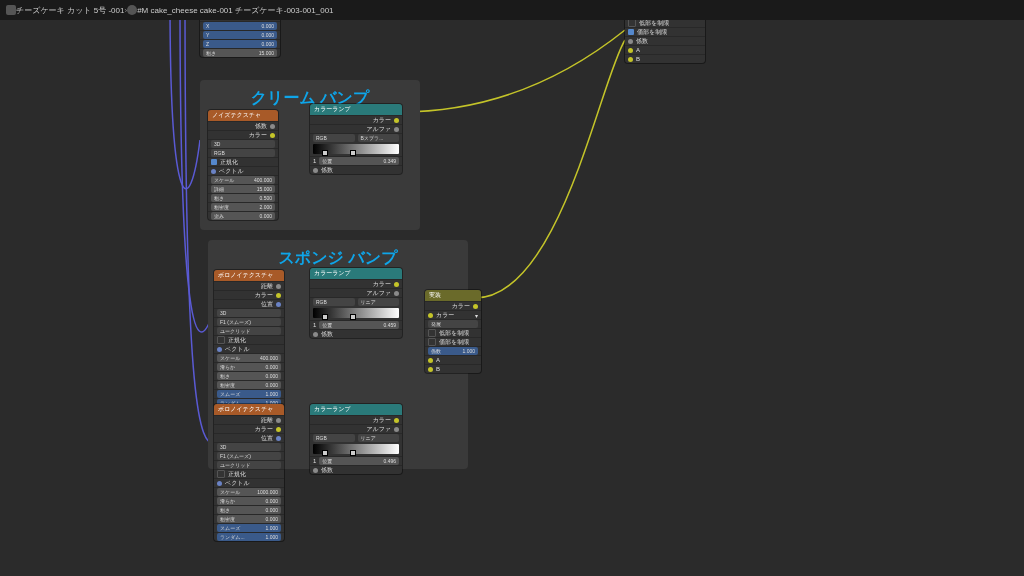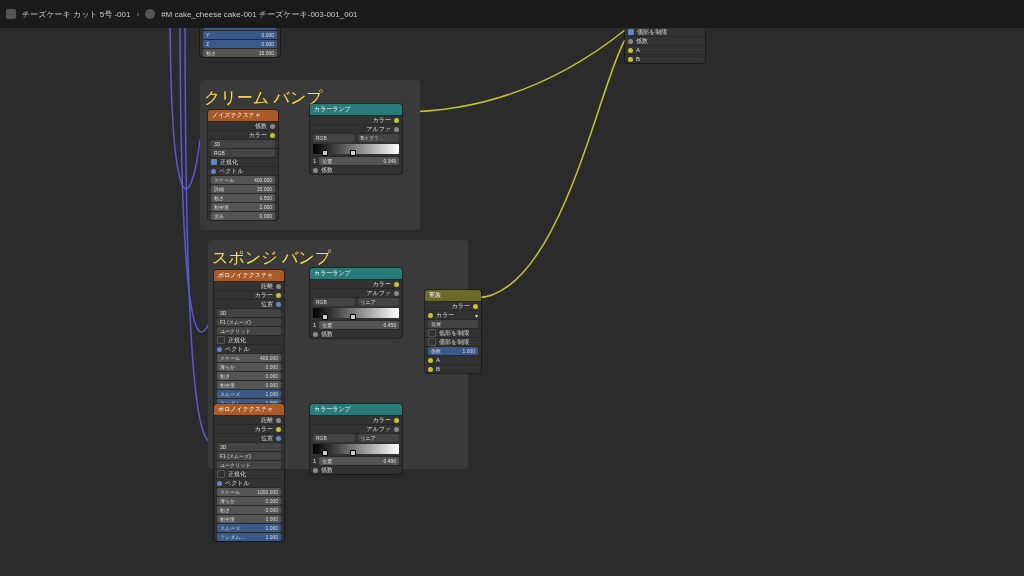--- a/index.html
+++ b/index.html
@@ -1,22 +1,22 @@
 <!DOCTYPE html>
 <html><head>
 <meta charset="utf-8">
 <style>
 *{margin:0;padding:0;box-sizing:border-box;font-family:sans-serif}
 body{background:#2b2b2b;width:1024px;height:576px;overflow:hidden;position:relative}
-.header{position:absolute;top:0;left:0;right:0;height:28px;background:#1a1a1a;display:flex;align-items:center;padding:0 6px;font-size:8px;color:#ccc;gap:6px;z-index:100}
+.header{position:absolute;top:0;left:0;right:0;height:20px;background:#1a1a1a;display:flex;align-items:center;padding:0 6px;font-size:8px;color:#ccc;z-index:100}
 .header .icon{width:10px;height:10px;display:inline-block;background:#555;border-radius:2px}
 .chev{font-size:8px;color:#888}
 .canvas{position:absolute;inset:0;top:20px}
 .frame{position:absolute;background:#3a3a3a;border-radius:4px;padding:4px}
-.frame-title{font-size:16px;color:#fde047;text-align:left;padding:4px 0 6px 0;font-weight:400}
+.frame-title{font-size:16px;color:#0ea5e9;text-align:center;padding:4px 0 6px 0;font-weight:700}
 .node{position:absolute;background:#323232;border-radius:3px;font-size:6px;color:#ddd;box-shadow:0 0 0 1px rgba(0,0,0,.4)}
 .nh{height:11px;display:flex;align-items:center;padding:0 4px;border-radius:3px 3px 0 0;font-size:6px;color:#fff}
 .nh.orange{background:#a85a28}
 .nh.teal{background:#2a7a7a}
 .nh.olive{background:#6a6a2a}
 .row{display:flex;align-items:center;height:9px;padding:0 3px;gap:3px;border-top:1px solid rgba(0,0,0,.2)}
 .row.out{justify-content:flex-end}
 .sock{width:5px;height:5px;border-radius:50%;background:#999;flex-shrink:0}
 .sock.y{background:#c4c429}
 .sock.b{background:#6a82c4}

